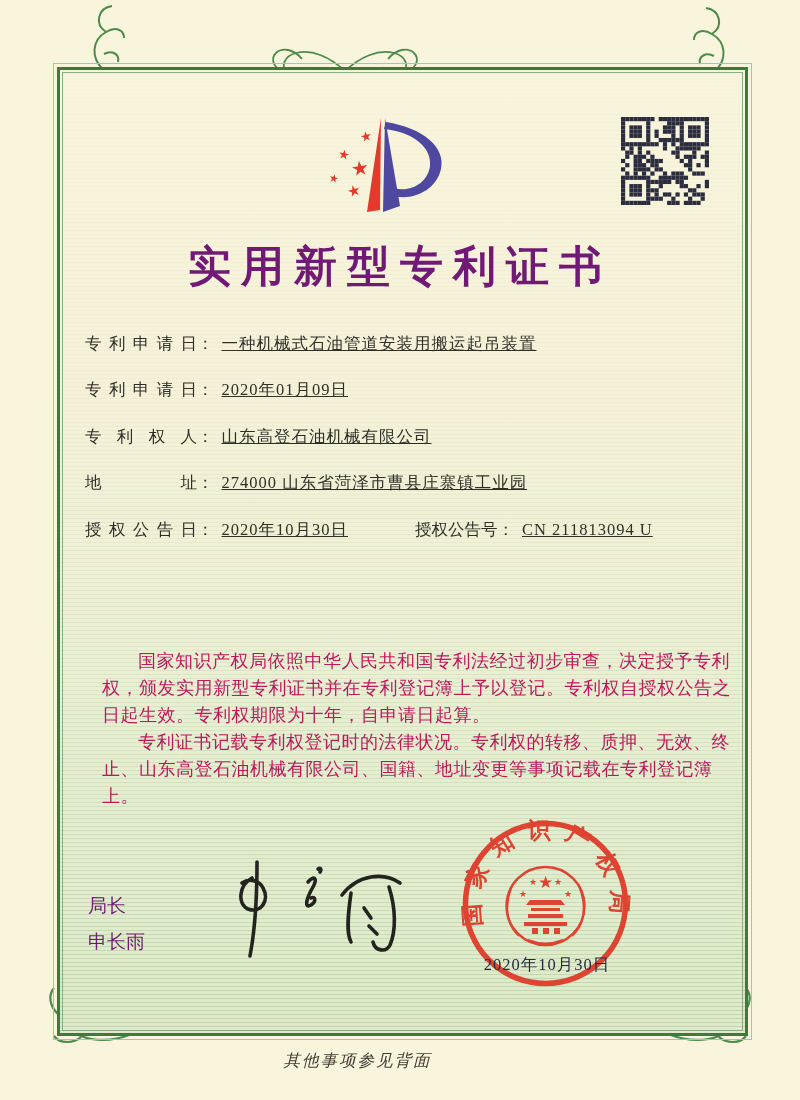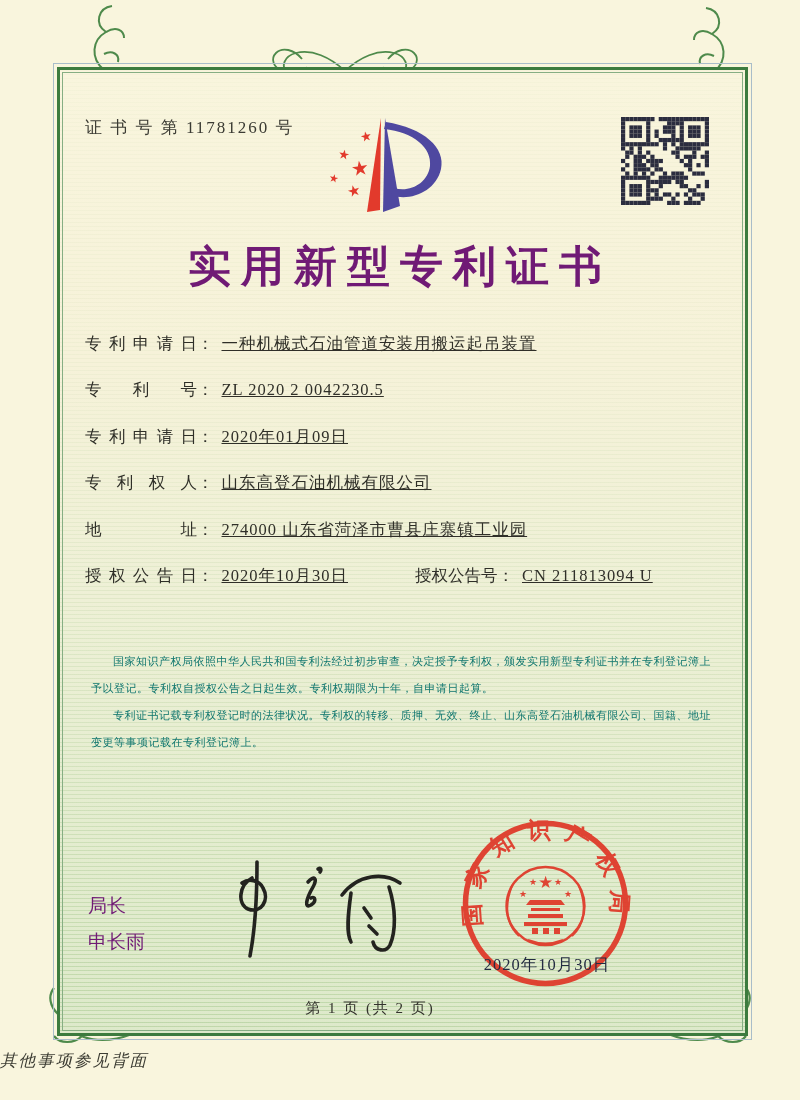--- a/index.html
+++ b/index.html
@@ -40,29 +40,29 @@
     letter-spacing:10px;color:#701a75;
   }
   
   .fields{position:absolute;left:85px;top:333px;width:640px;font-size:16.5px;color:#2f2f28;}
   .frow{position:relative;height:46.4px;white-space:nowrap;}
   .flabel{display:inline-block;width:112px;text-align:justify;text-align-last:justify;vertical-align:top;}
   .colon{display:inline-block;margin-right:8px;}
   .fvalue{letter-spacing:1px;text-decoration:underline;}
   .pair2{position:absolute;left:330px;top:0;}
   
-  .paras{position:absolute;left:91px;top:648px;width:630px;font-size:11px;line-height:27px;color:#0f766e;}
+  .paras{position:absolute;left:102px;top:648px;width:630px;font-size:18px;line-height:27px;color:#be185d;}
   .paras p{margin:0;text-indent:2em;letter-spacing:.5px;}
   
   .commissioner{position:absolute;left:88px;top:888px;font-size:19px;color:#701a75;line-height:36px;}
   .sig{position:absolute;left:212px;top:852px;width:205px;height:112px;}
   .seal{position:absolute;left:458px;top:816px;width:175px;height:175px;}
   .seal-date{position:absolute;left:462px;top:954px;width:170px;text-align:center;font-size:16.5px;letter-spacing:1px;color:#242c42;}
   .page-info{position:absolute;left:0;right:60px;top:999px;text-align:center;font-size:15px;letter-spacing:2px;color:#33332c;}
-  .back-note{position:absolute;left:0;right:85px;top:1050px;font-style:italic;font-size:16.5px;letter-spacing:2px;color:#3c3c33;}
+  .back-note{position:absolute;left:0;right:85px;top:1050px;text-align:center;font-style:italic;font-size:16.5px;letter-spacing:2px;color:#3c3c33;}
   
   .orn{position:absolute;pointer-events:none;}
   .orn-top{left:250px;top:36px;width:190px;height:62px;}
   .orn-tl{left:78px;top:2px;width:52px;height:70px;}
   .orn-tr{left:688px;top:4px;width:52px;height:70px;}
   .orn-bl{left:36px;top:948px;width:102px;height:102px;}
   .orn-br{left:662px;top:948px;width:102px;height:102px;}
 </style>
 </head>
 <body>
@@ -113,21 +113,20 @@
       <path d="M70,80 C78,72 90,74 94,82"></path>
     </g>
   </svg>
 
   <div class="frame">
     <div class="inner-bg">
         <div class="lines"></div>
       </div>
   </div>
 
-  <div class="cert-no">证 书 号 第 11781260 号</div>
 
   <svg class="logo" viewBox="0 0 165 135">
     <polygon points="59,12 45,106 58,104" fill="#e23a2c"></polygon>
     <polygon points="63,12 61,106 78,100" fill="#4f48a0"></polygon>
     <path d="M64,16 C102,22 124,42 119,63 C114,86 87,96 69,89 L72,82 C88,87 106,77 108,60 C110,42 92,26 62,23 Z" fill="#4f48a0"></path>
     <text x="44" y="35" font-size="13" fill="#e23a2c" text-anchor="middle" transform="rotate(-12 44 30)">★</text>
     <text x="22" y="53" font-size="13" fill="#e23a2c" text-anchor="middle" transform="rotate(10 22 48)">★</text>
     <text x="38" y="69" font-size="20" fill="#e23a2c" text-anchor="middle" transform="rotate(-8 38 62)">★</text>
     <text x="12" y="76" font-size="11" fill="#e23a2c" text-anchor="middle" transform="rotate(12 12 72)">★</text>
     <text x="32" y="90" font-size="15" fill="#e23a2c" text-anchor="middle" transform="rotate(-15 32 85)">★</text>
@@ -375,23 +374,20 @@
       <rect x="72" y="80" width="4" height="4" fill="#2b2d3f"></rect>
     </svg>
 
   <div class="title">实用新型专利证书</div>
 
   <div class="fields">
     <div class="frow">
       <span class="flabel">专利申请日</span><span class="colon">：</span><span class="fvalue">一种机械式石油管道安装用搬运起吊装置</span>
     </div>
     <div class="frow">
-      <span class="flabel">专利号</span><span class="colon">：</span><span class="fvalue">ZL 2020 2 0042230.5</span>
-    </div>
-    <div class="frow">
       <span class="flabel">专利申请日</span><span class="colon">：</span><span class="fvalue">2020年01月09日</span>
     </div>
     <div class="frow">
       <span class="flabel">专利权人</span><span class="colon">：</span><span class="fvalue">山东高登石油机械有限公司</span>
     </div>
     <div class="frow">
       <span class="flabel">地址</span><span class="colon">：</span><span class="fvalue">274000 山东省菏泽市曹县庄寨镇工业园</span>
     </div>
     <div class="frow">
       <span class="flabel">授权公告日</span><span class="colon">：</span><span class="fvalue">2020年10月30日</span>
@@ -448,16 +444,15 @@
         <rect x="96" y="112" width="6" height="6"></rect>
         <path d="M54,70 C46,90 48,108 61,120" fill="none" stroke="#df3828" stroke-width="2"></path>
         <path d="M121,70 C129,90 127,108 114,120" fill="none" stroke="#df3828" stroke-width="2"></path>
         <path d="M70,124 Q87.5,131 105,124" fill="none" stroke="#df3828" stroke-width="2"></path>
       </g>
     </g>
   </svg>
 
   <div class="seal-date">2020年10月30日</div>
 
-  <div class="page-info">第 1 页 (共 2 页)</div>
   <div class="back-note">其他事项参见背面</div>
 
 </div>
 
 </body></html>

